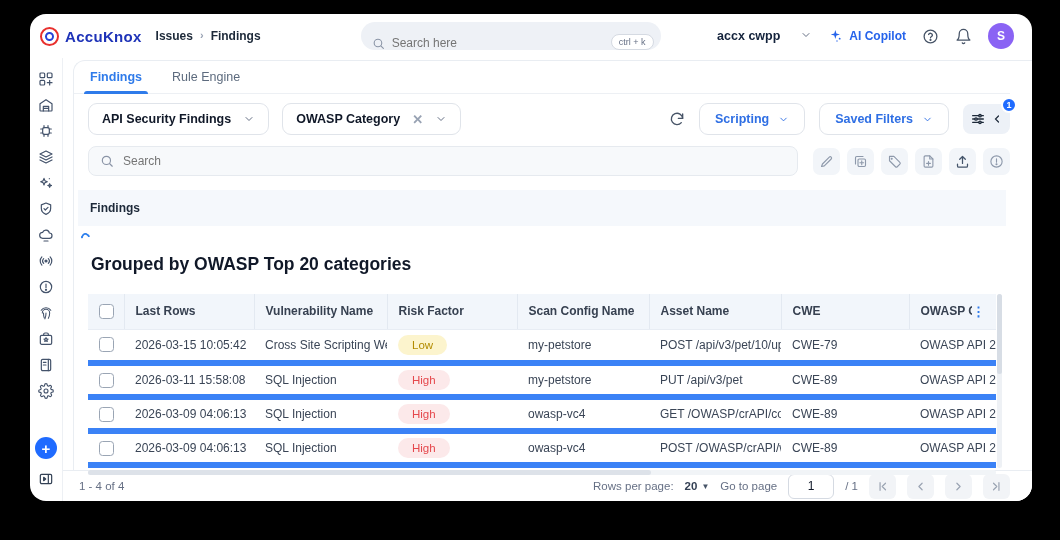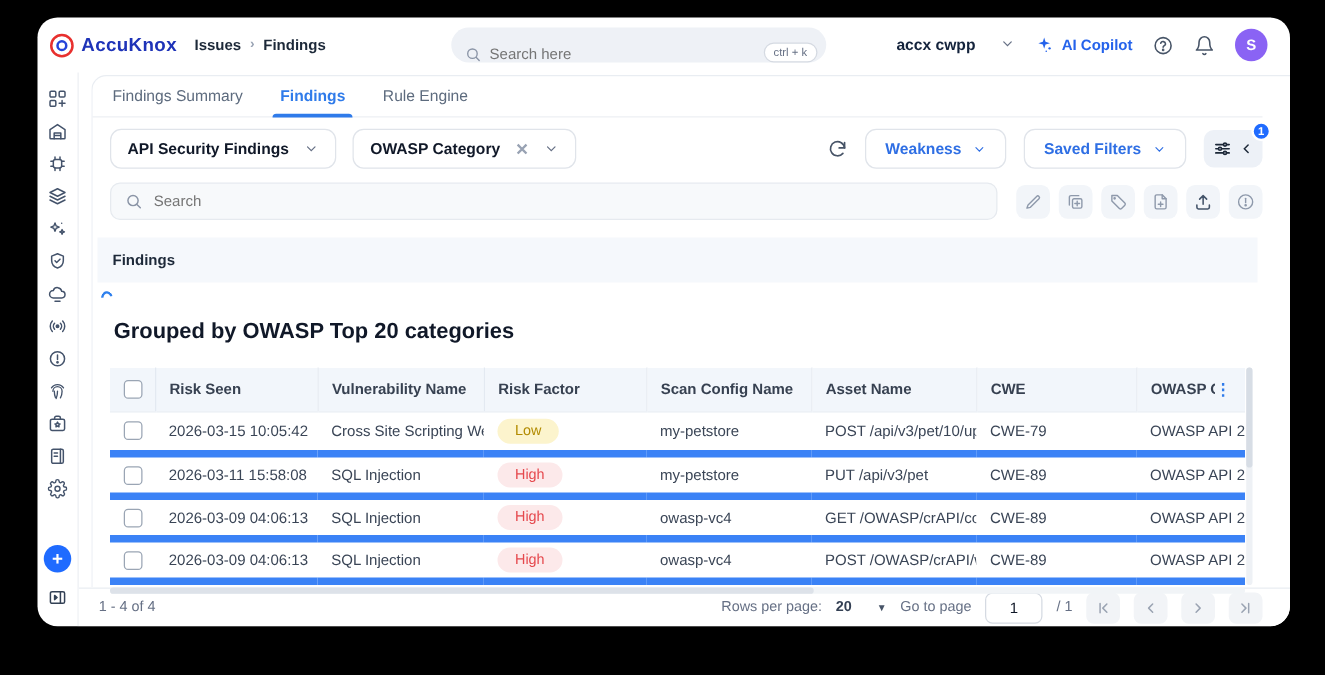--- a/index.html
+++ b/index.html
@@ -75,21 +75,21 @@
   .th-flex{display:flex;align-items:center;justify-content:space-between}
   .dots{color:#2f7bea;font-weight:700;font-size:13px;letter-spacing:0;cursor:pointer;flex:0 0 auto}
   .vbar{position:absolute;right:-6px;top:0;bottom:0;width:5px;background:#eef1f5;border-radius:3px}
   .vbar-thumb{position:absolute;top:0;height:46%;left:0;right:0;background:#d7dde5;border-radius:3px}
   .hbar{position:absolute;left:0;right:0;bottom:-7px;height:5px;background:#f1f4f7;border-radius:3px}
   .hbar-thumb{position:absolute;left:0;width:62%;top:0;bottom:0;background:#dde2e9;border-radius:3px}
 
   
   .footer-row{flex:0 0 auto;height:31px;border-top:1px solid #e9edf2;display:flex;align-items:center;padding:0 22px 0 16px;font-size:11.5px;color:#667085;background:#fff}
   .pg-right{margin-left:auto;display:flex;align-items:center;gap:11px}
-  .rpp-val{display:flex;align-items:center;gap:20px;color:#344054;font-weight:600;cursor:pointer}
+  .rpp-val{display:flex;align-items:center;gap:4px;color:#344054;font-weight:600;cursor:pointer}
   .tri{font-size:8px;color:#475467}
   .page-input{width:46px;height:25px;border:1px solid #d5dae2;border-radius:6px;text-align:center;font-size:12px;color:#101828;outline:none;background:#fff}
   .nav-btn{width:27px;height:25px;border-radius:6px;background:#f2f4f7;color:#9aa3b2;display:flex;align-items:center;justify-content:center;cursor:pointer}
 </style>
 </head>
 <body>
 
 <div class="window">
 
   <div class="app-header">
@@ -239,21 +239,20 @@
             <rect x="3.5" y="5" width="17" height="14" rx="2"></rect>
             <path d="M15.5 5v14"></path>
             <path d="M8.5 9.5l3 2.5-3 2.5z" fill="currentColor"></path>
           </svg></span>
     </div>
 
     <div class="main">
       <div class="content-panel">
 
         <div class="tabs-row">
-          <div class="tab">Findings Summary</div>
           <div class="tab active">Findings</div>
           <div class="tab">Rule Engine</div>
         </div>
 
         <div class="filters-row">
           <div class="select-pill">
             <span>API Security Findings</span>
             <svg class="chev" width="12" height="12" viewBox="0 0 24 24" fill="none" stroke="currentColor" stroke-width="2" stroke-linecap="round">
                 <path d="M6 9l6 6 6-6"></path>
               </svg>
@@ -266,21 +265,21 @@
               </svg>
           </div>
           <div class="filters-right">
             <span class="icon-btn">
               <svg width="16" height="16" viewBox="0 0 24 24" fill="none" stroke="currentColor" stroke-width="2" stroke-linecap="round" stroke-linejoin="round">
                   <path d="M20.5 11a8.5 8.5 0 10-2 6.5"></path>
                   <path d="M20.5 4.5V11H14"></path>
                 </svg>
             </span>
             <div class="ghost-btn">
-              <span>Weakness</span>
+              <span>Scripting</span>
               <svg width="11" height="11" viewBox="0 0 24 24" fill="none" stroke="currentColor" stroke-width="2" stroke-linecap="round">
                   <path d="M6 9l6 6 6-6"></path>
                 </svg>
             </div>
             <div class="ghost-btn">
               <span>Saved Filters</span>
               <svg width="11" height="11" viewBox="0 0 24 24" fill="none" stroke="currentColor" stroke-width="2" stroke-linecap="round">
                   <path d="M6 9l6 6 6-6"></path>
                 </svg>
             </div>
@@ -361,21 +360,21 @@
                   <col style="width:133px">
                   <col style="width:130px">
                   <col style="width:132px">
                   <col style="width:132px">
                   <col style="width:128px">
                   <col>
                 </colgroup>
               <thead>
                 <tr>
                   <th><span class="checkbox"></span></th>
-                  <th>Risk Seen</th>
+                  <th>Last Rows</th>
                   <th>Vulnerability Name</th>
                   <th>Risk Factor</th>
                   <th>Scan Config Name</th>
                   <th>Asset Name</th>
                   <th>CWE</th>
                   <th>
                       <span class="th-flex">
                         <span style="overflow:hidden">OWASP Category</span>
                         <span class="dots">⋮</span>
                       </span>

